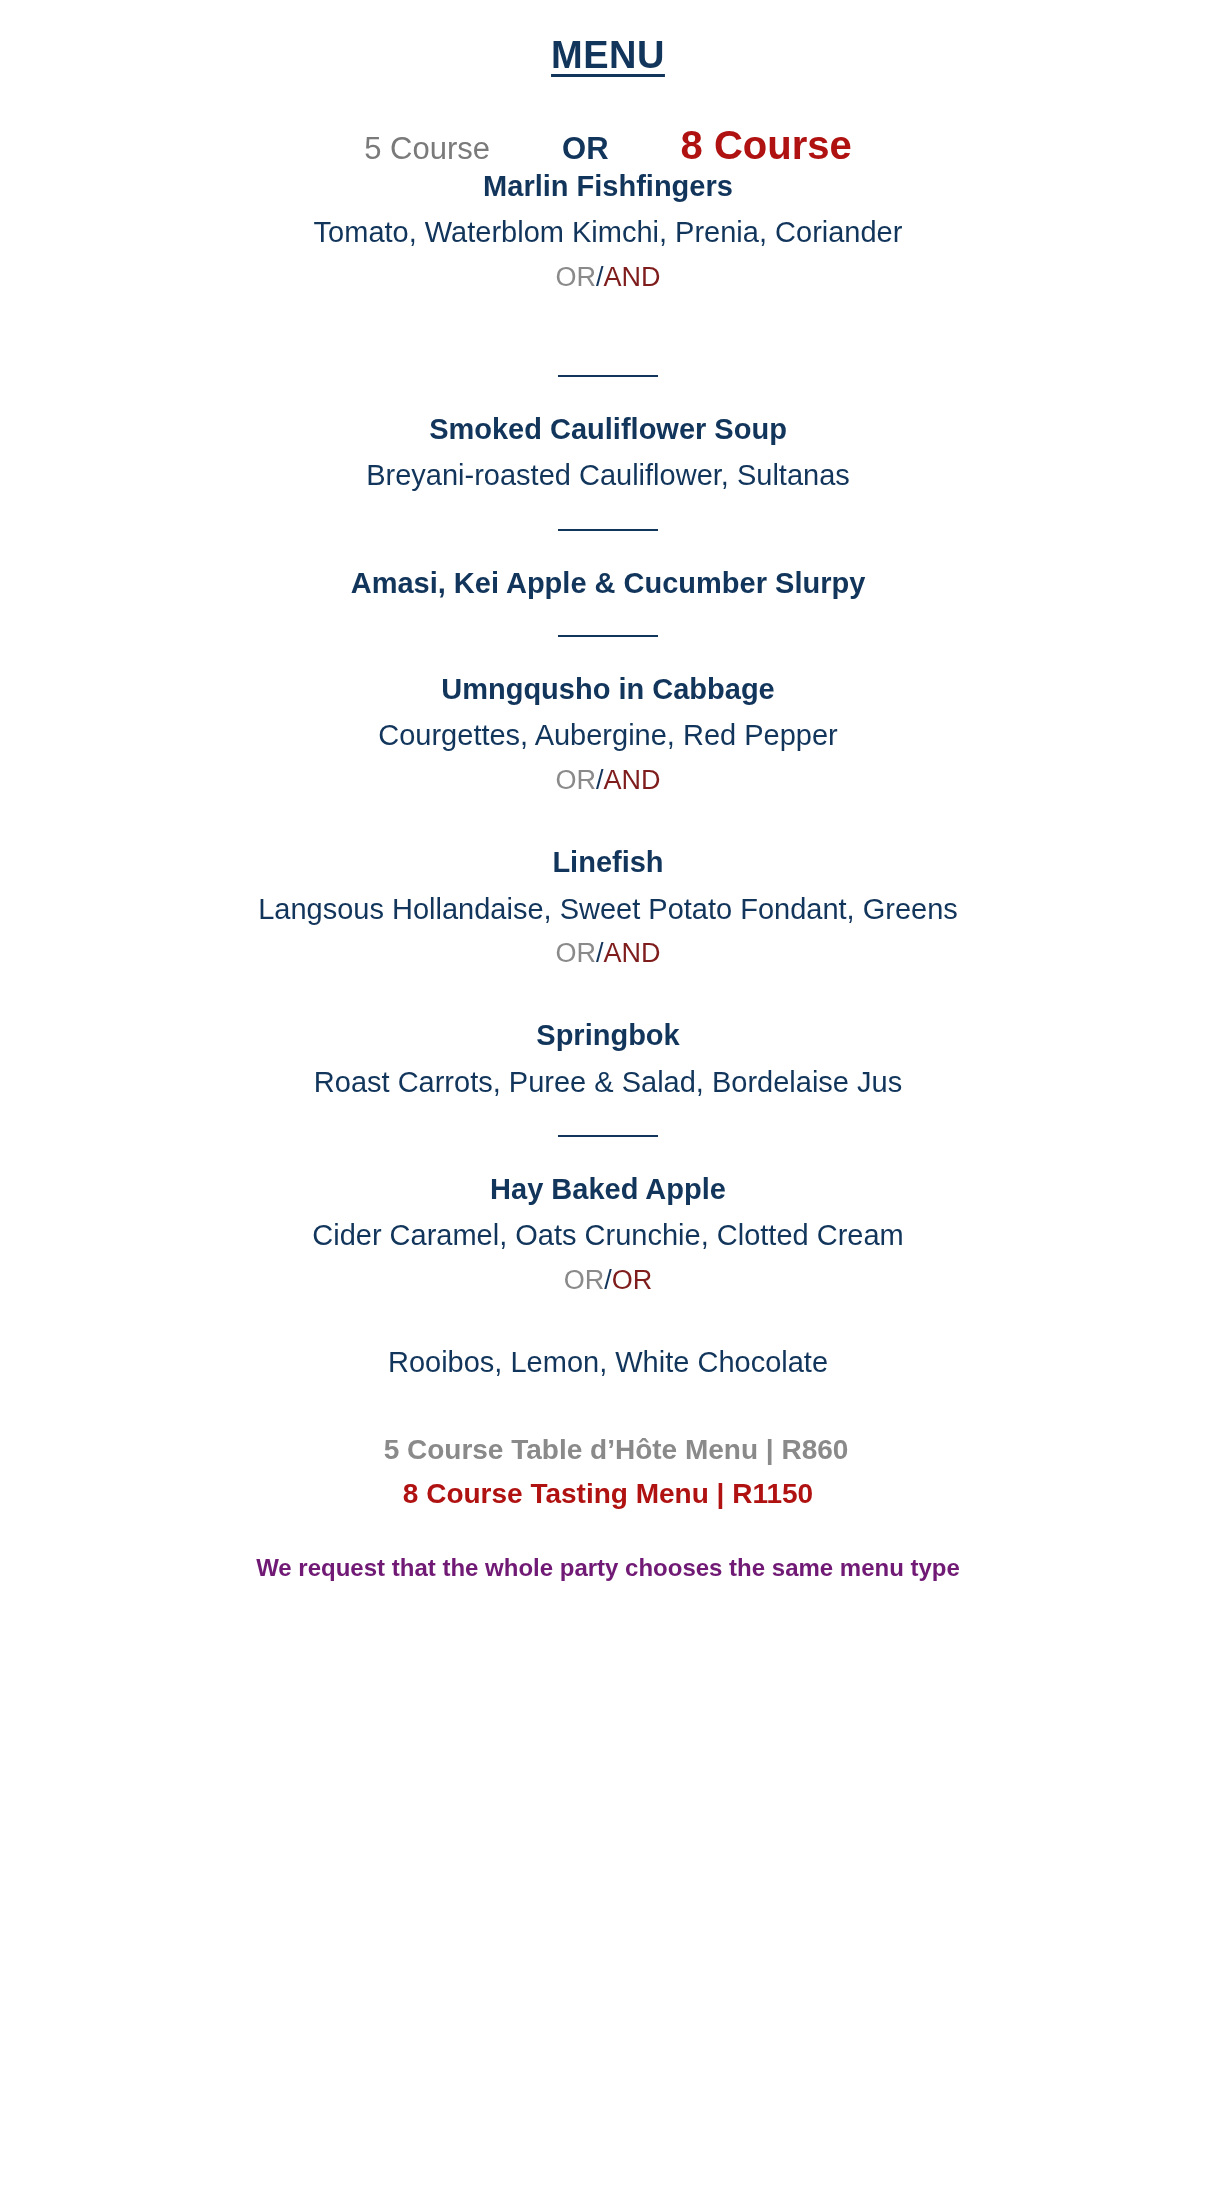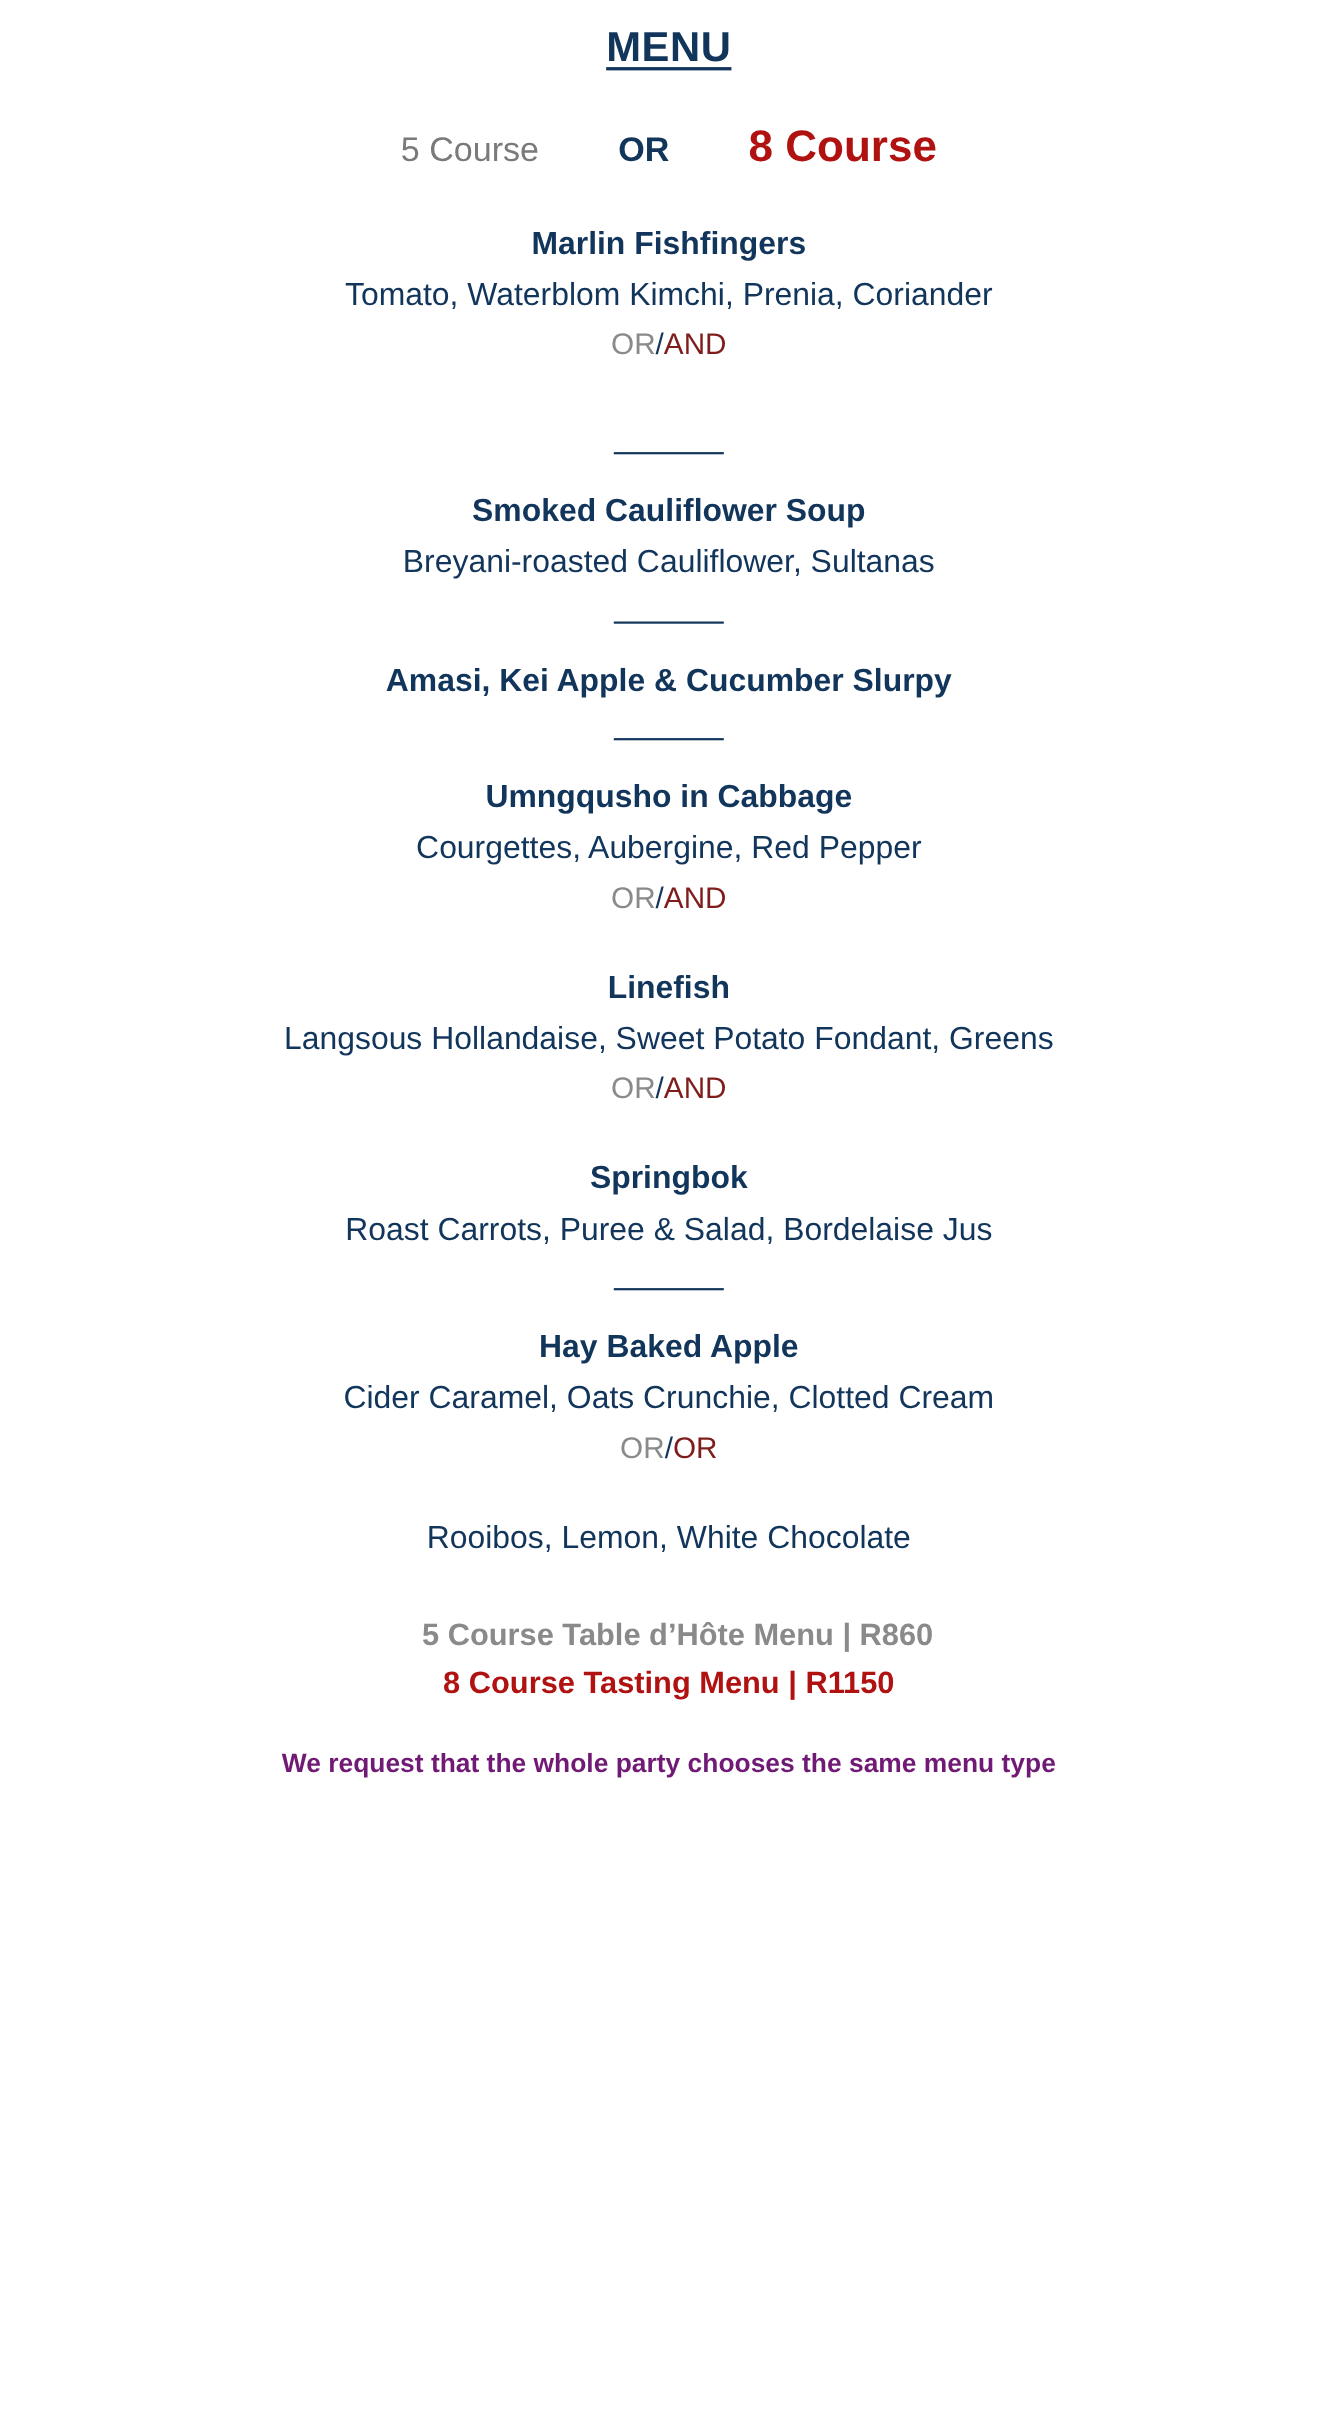--- a/index.html
+++ b/index.html
@@ -10,39 +10,38 @@
   body {
     width: 1216px;
     min-height: 2193px;
     font-family: "Liberation Sans", sans-serif;
     color: #12355b;
     -webkit-font-smoothing: antialiased;
   }
   .page {
     width: 1216px;
     margin: 0 auto;
-    padding-top: 22px;
+    padding-top: 34px;
     box-sizing: border-box;
   }
   .menu-title {
     text-align: center;
     font-size: 38px;
     font-weight: bold;
     color: #12355b;
     text-decoration: underline;
     text-underline-offset: 6px;
     letter-spacing: 0.5px;
     margin: 0 0 46px 0;
   }
   .course-choice {
     display: flex;
     justify-content: center;
     align-items: baseline;
     gap: 72px;
-    margin-bottom: 48px;
   }
   .course-5 {
     font-size: 31px;
     color: #7a7a7a;
     font-weight: normal;
   }
   .course-or {
     font-size: 31px;
     color: #12355b;
     font-weight: bold;

